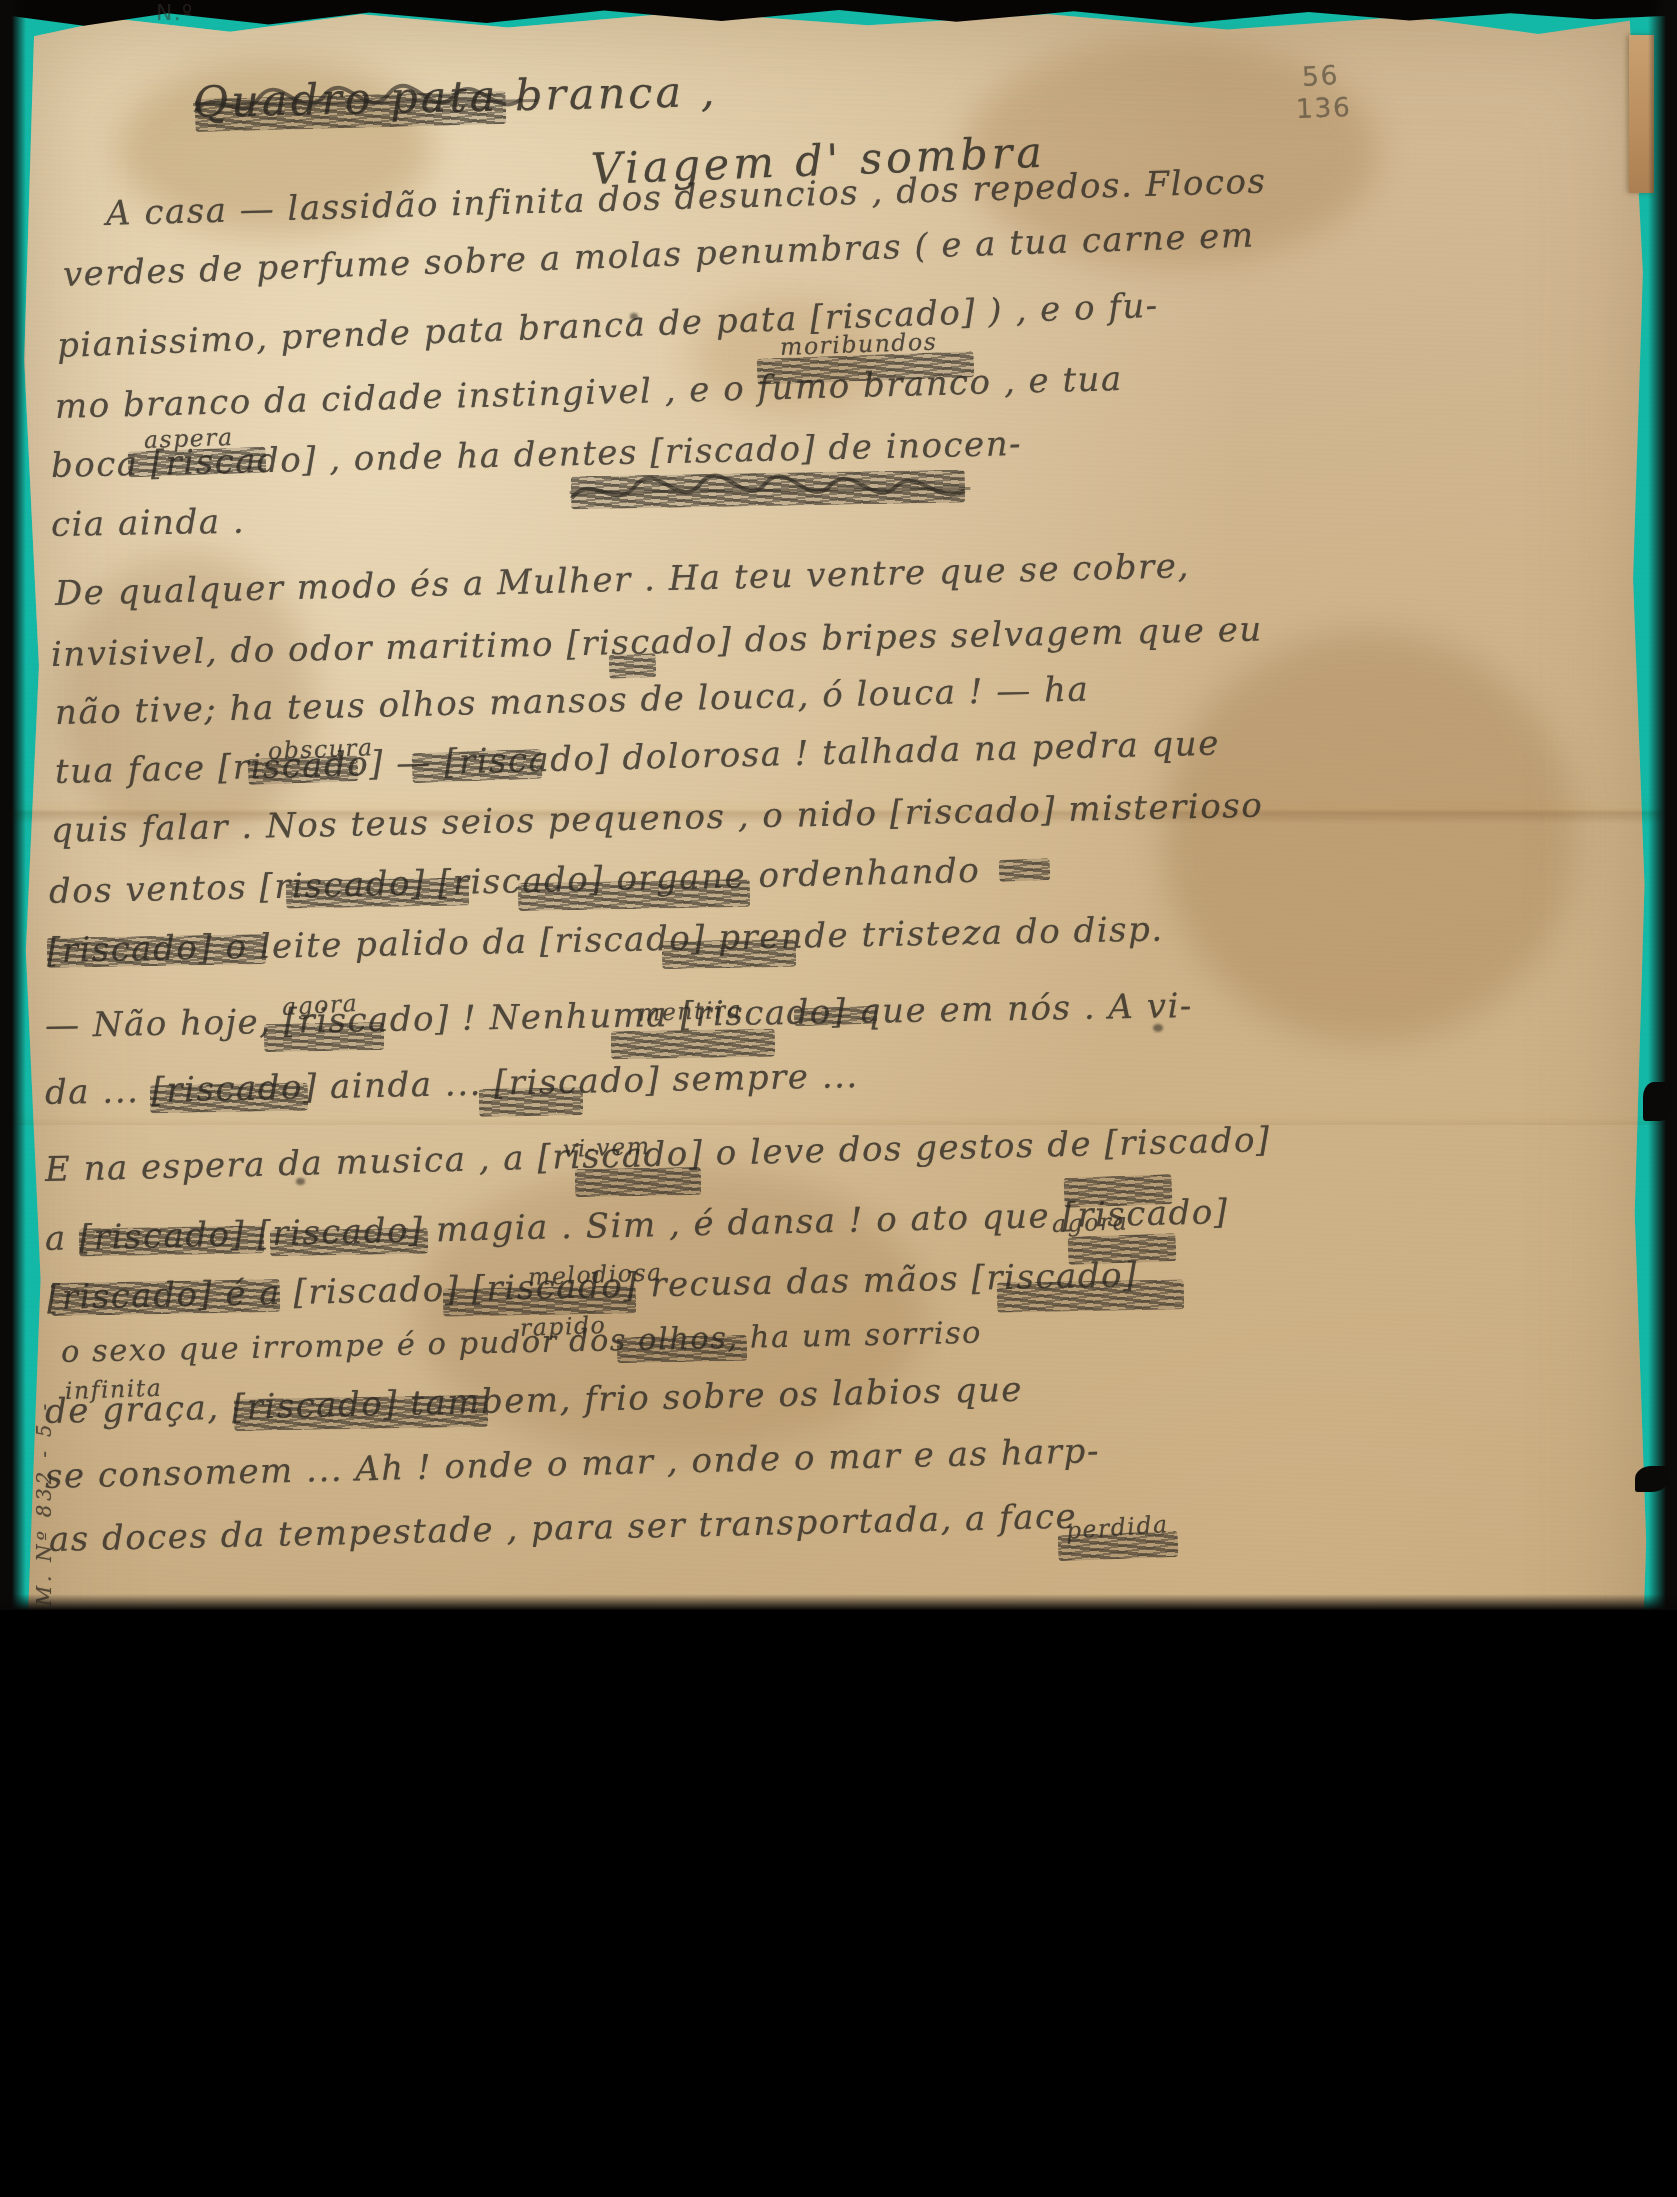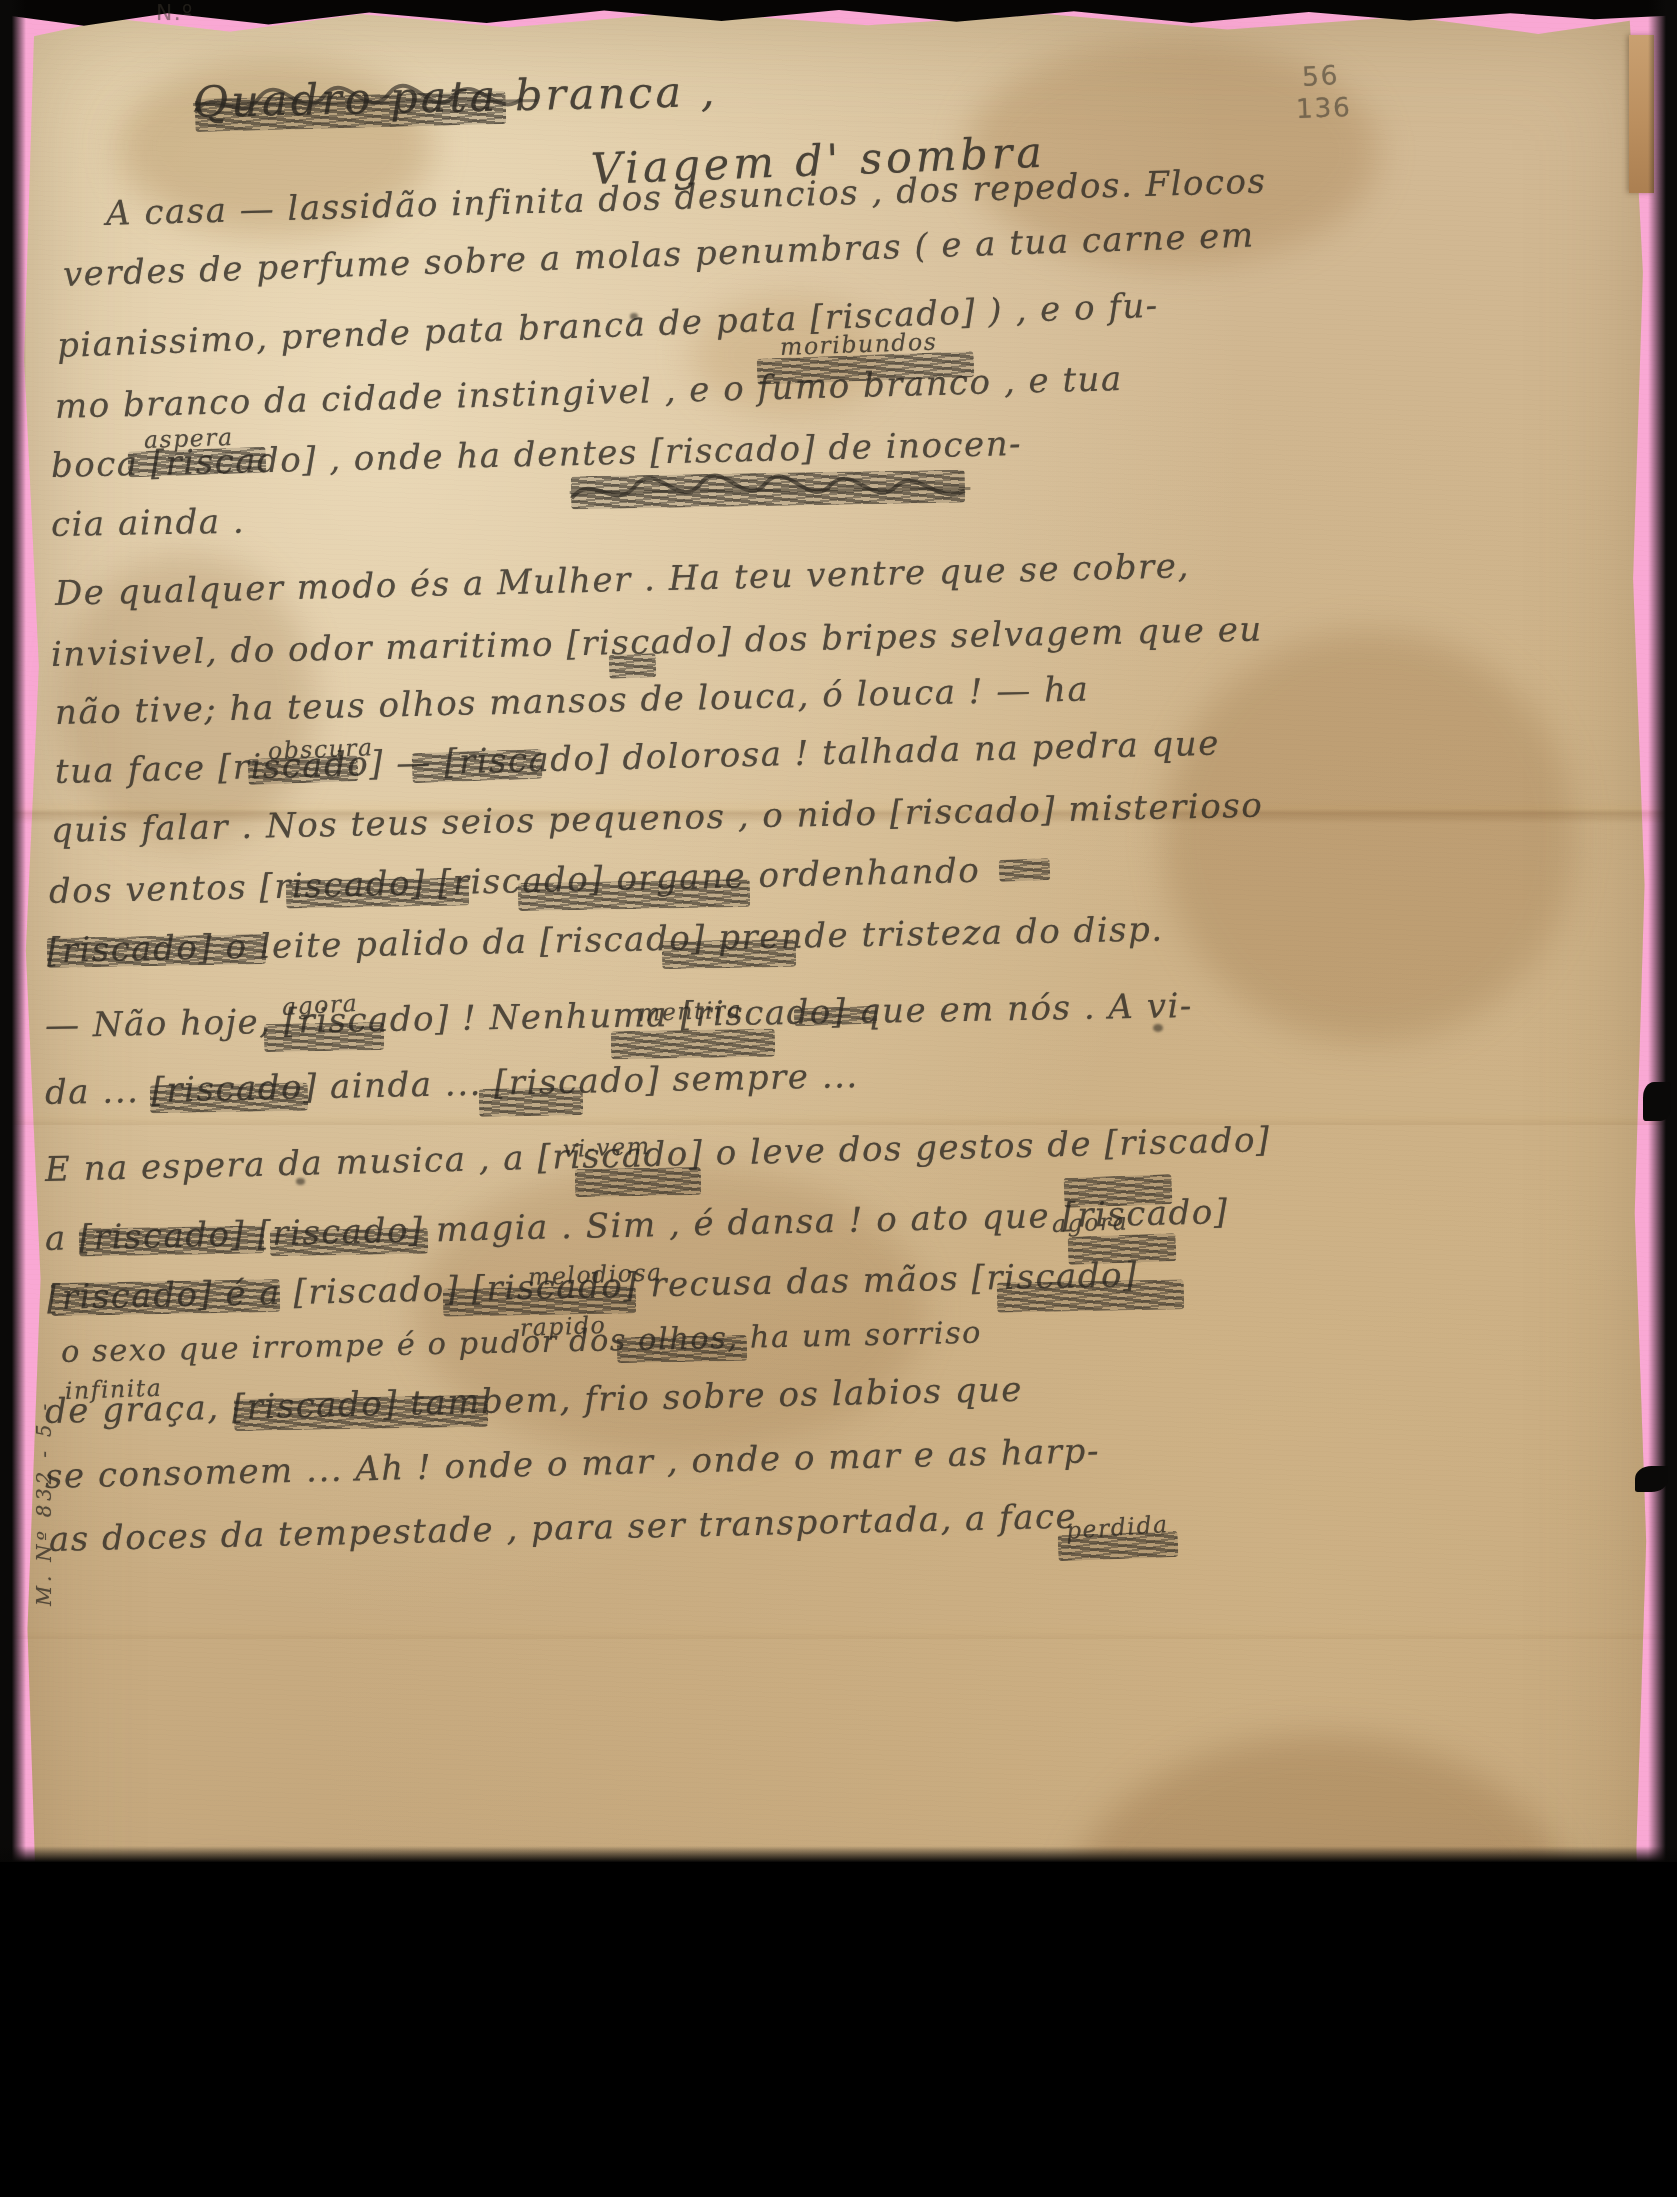--- a/index.html
+++ b/index.html
@@ -10,22 +10,22 @@
   body {
     width: 1678px;
     height: 2198px;
     overflow: hidden;
     font-family: "Liberation Serif", serif;
   }
 
   #page {
     position: relative;
     width: 1678px;
-    height: 1862px;
-    background: #f9a8d4;
+    height: 1610px;
+    background: #14b8a6;
     overflow: hidden;
   }
 
   
   .sheet {
     position: absolute;
     left: 17.7px;
     top: 9.9px;
     width: 1635px;
     height: 2188px;

